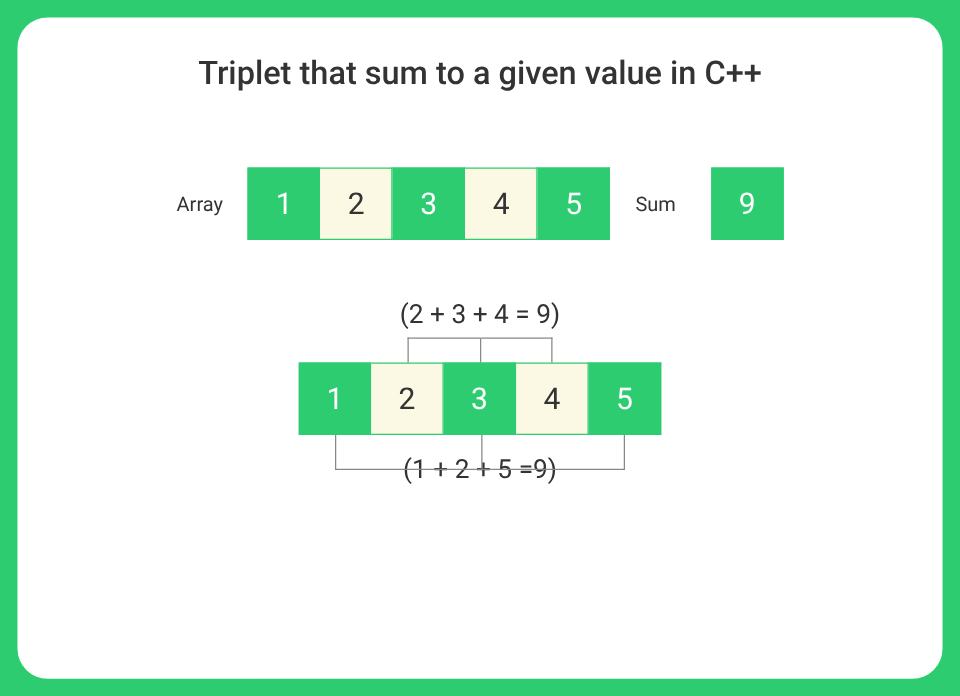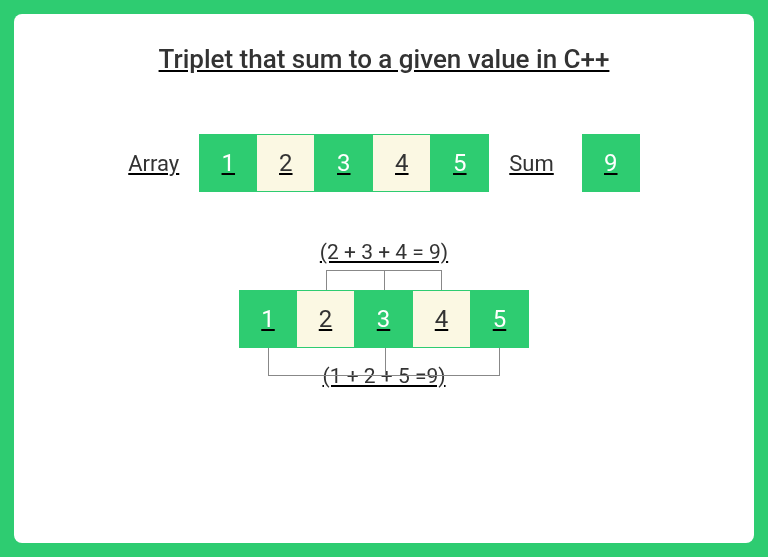--- a/index.html
+++ b/index.html
@@ -7,41 +7,40 @@
     width: 768px;
     height: 557px;
     background: #2ecc71;
     padding: 14px;
     font-family: -apple-system, BlinkMacSystemFont, "Segoe UI", Roboto, sans-serif;
   }
   .card {
     width: 100%;
     height: 100%;
     background: #ffffff;
-    border-radius: 8px;
+    border-radius: 24px;
     padding: 30px 40px 52px 40px;
     position: relative;
-    text-decoration: underline;
   }
   .title {
     text-align: center;
     font-size: 26px;
     font-weight: 500;
     color: #333;
     margin-bottom: 60px;
   }
   .row1 {
     display: flex;
     align-items: center;
     justify-content: center;
     gap: 20px;
     margin-bottom: 48px;
   }
   .label {
-    font-size: 22px;
+    font-size: 16px;
     color: #333;
     font-weight: 400;
   }
   .cells {
     display: flex;
   }
   .cell {
     width: 58px;
     height: 58px;
     display: flex;

